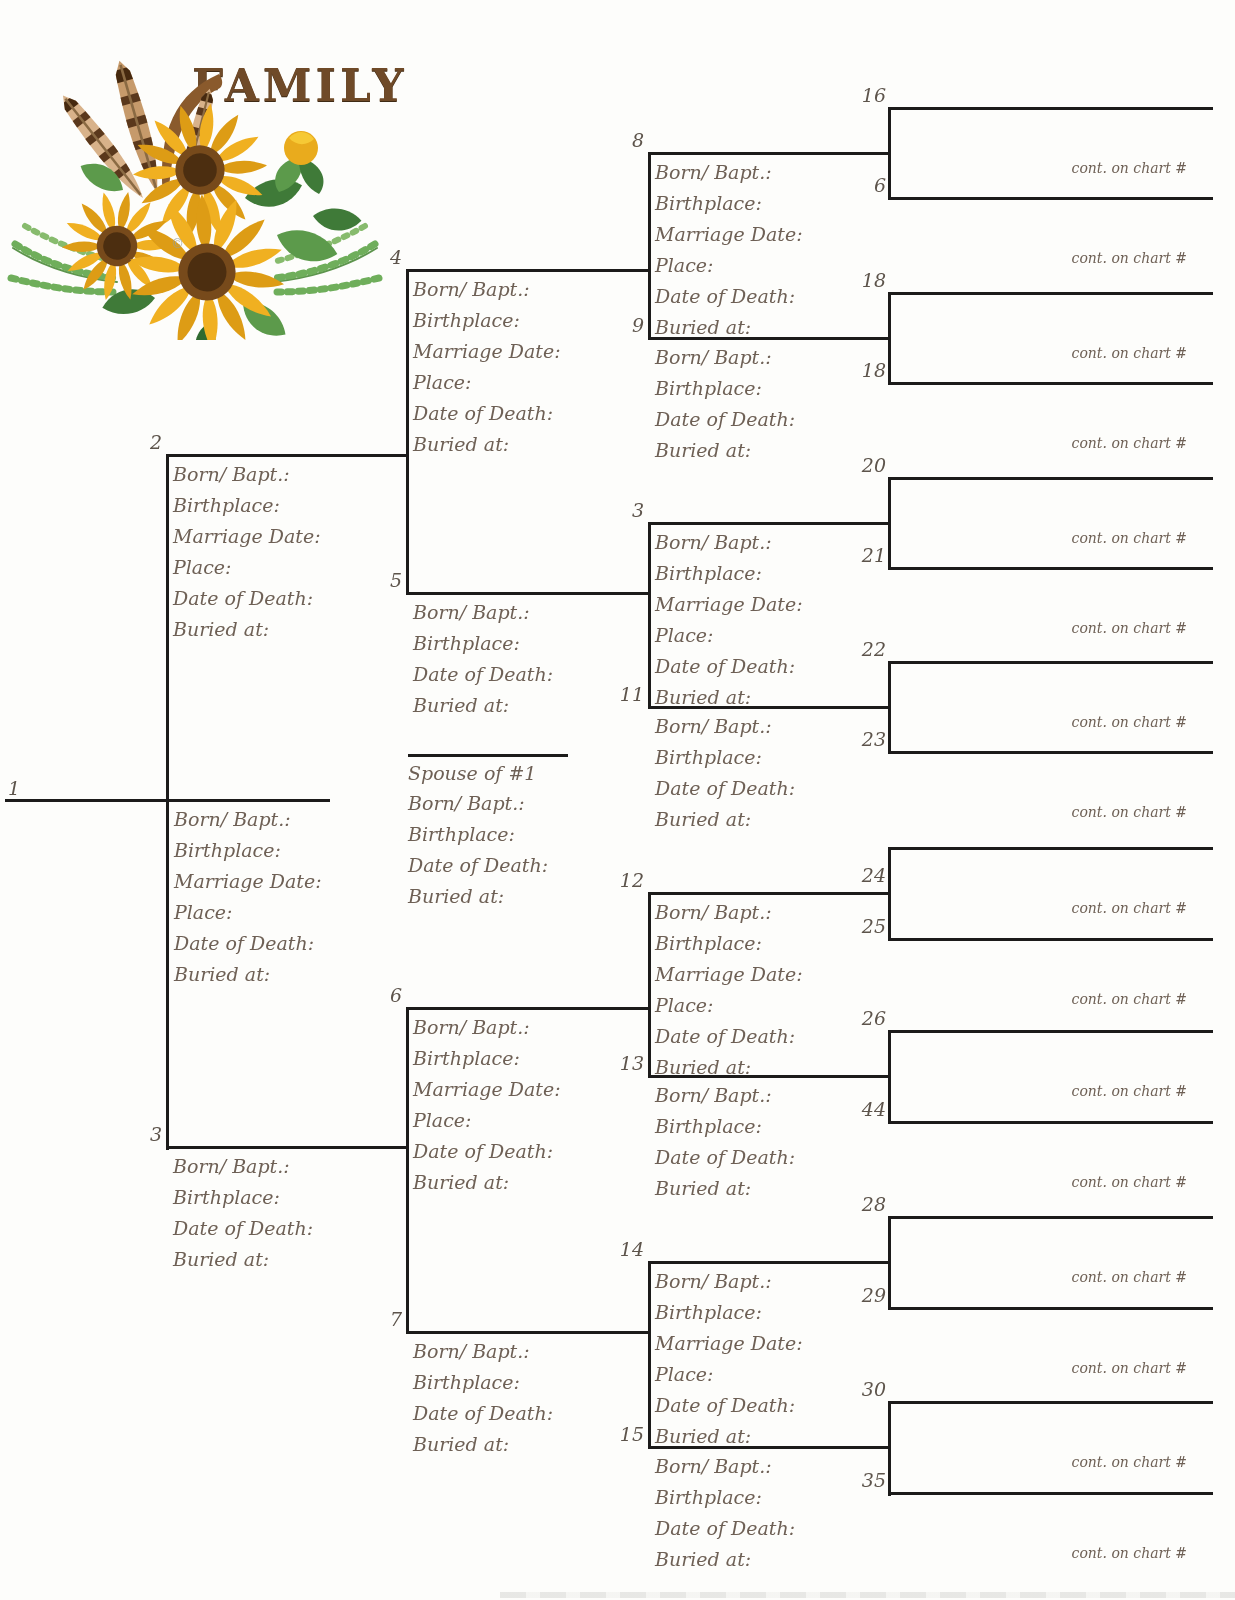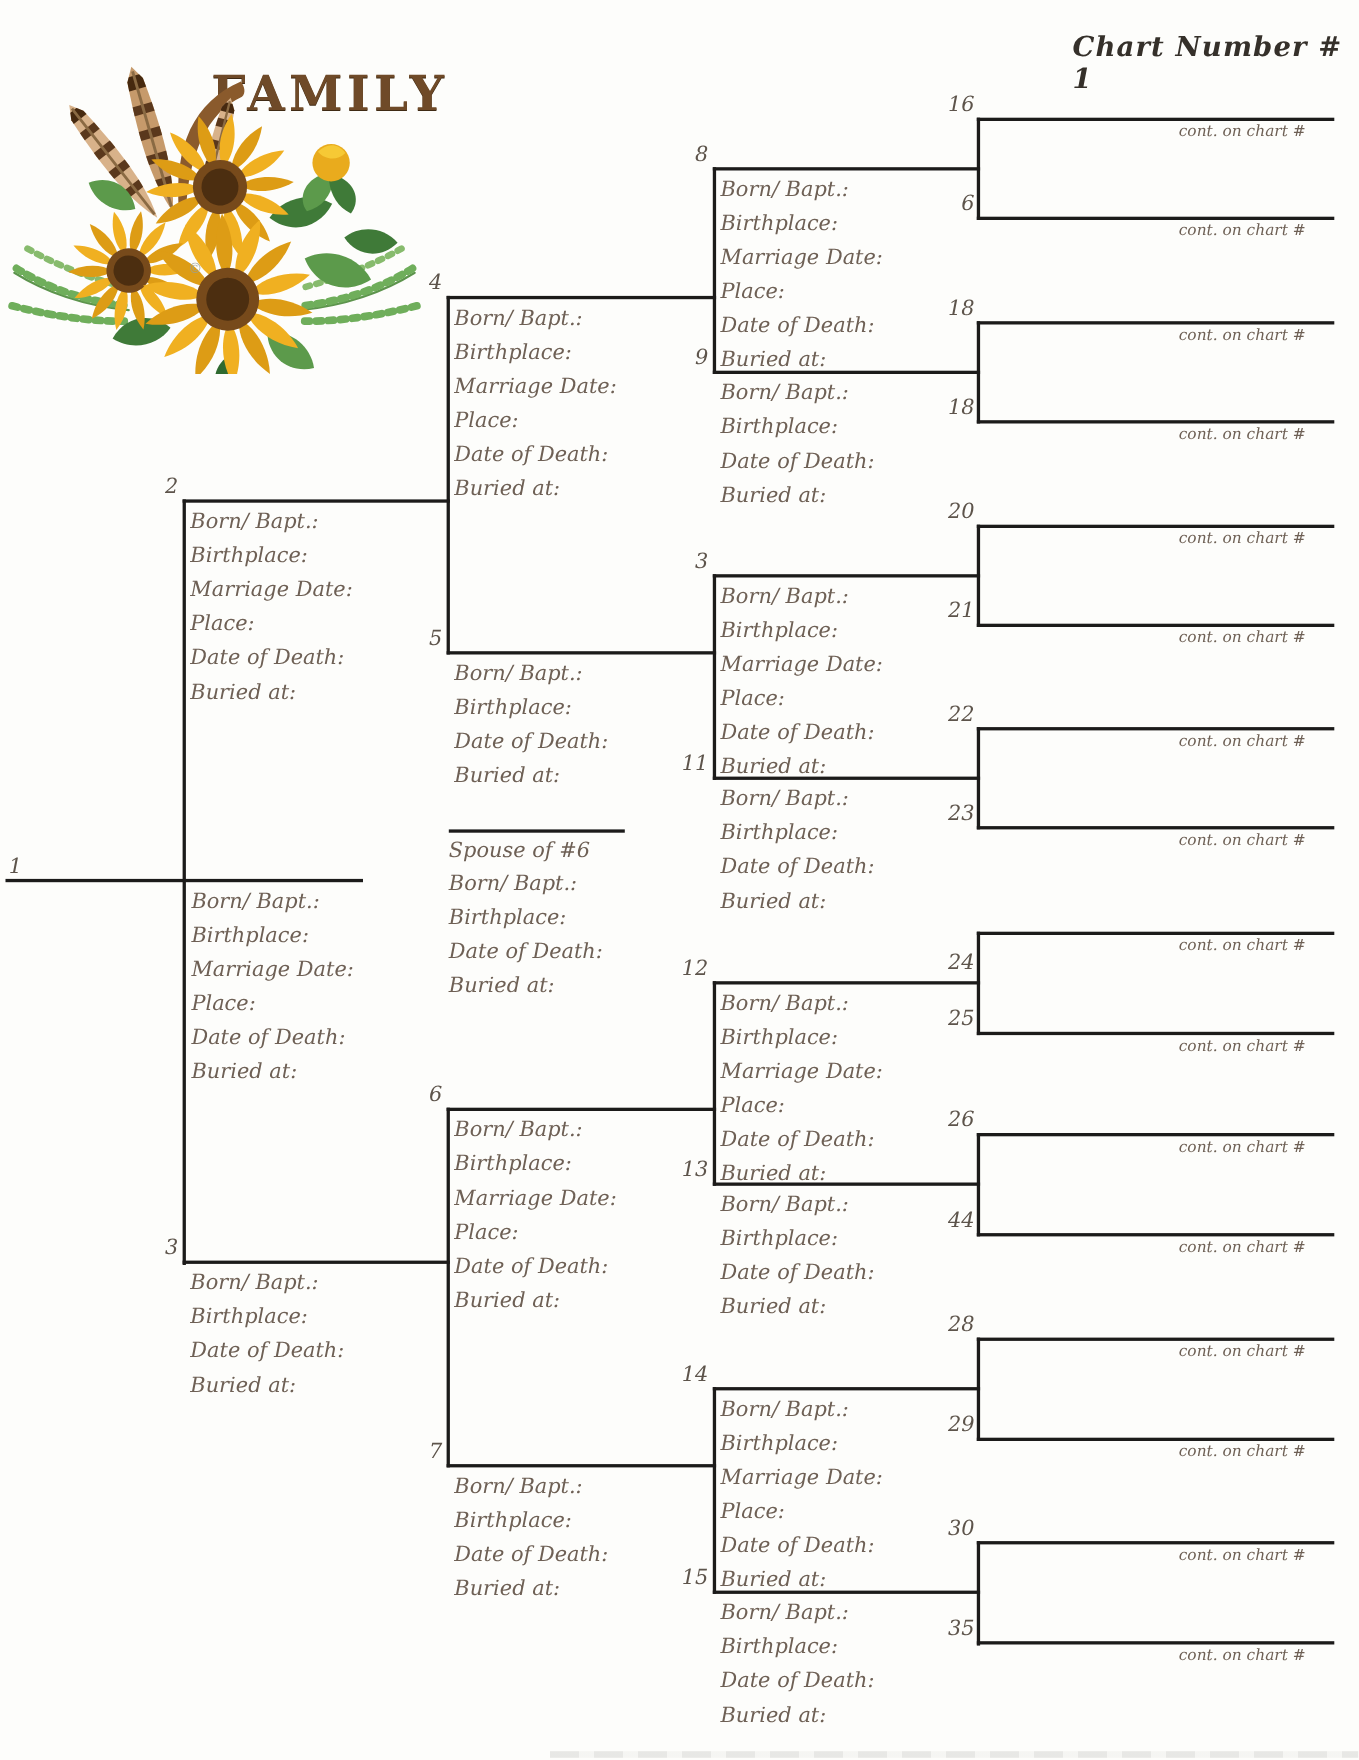--- a/index.html
+++ b/index.html
@@ -8,35 +8,34 @@
   .page{position:absolute;inset:0;}
   .hline{position:absolute;height:3px;background:#1c1b1a;}
   .vline{position:absolute;width:3px;background:#1c1b1a;}
   .num{position:absolute;font:italic 19px "DejaVu Serif",serif;color:#5d544b;
        width:60px;text-align:right;}
   .num.lft{text-align:left;width:30px;}
   .fields{position:absolute;font:italic 19px/31px "DejaVu Serif",serif;color:#6e6055;
           white-space:nowrap;}
   .fields .frow{height:31px;}
   .cont{position:absolute;font:italic 14px "DejaVu Serif",serif;color:#6e6055;
-        width:220px;text-align:right;}
+        width:220px;text-align:right;margin-top:48px;}
   .chart-number{position:absolute;left:975px;top:28px;font:italic 600 25px "DejaVu Serif",serif;
         color:#35302a;letter-spacing:1px;}
   .family-title{position:absolute;left:192px;top:60px;font:bold 44px "DejaVu Serif",serif;
         color:#6f4a28;letter-spacing:4px;text-shadow:0 1px 0 #3f2a14;}
   .logo-svg{position:absolute;left:5px;top:30px;}
   .scan-bar{position:absolute;left:500px;top:1592px;width:735px;height:6px;
         background:repeating-linear-gradient(90deg,#d6d6d3 0 26px,#efefec 26px 40px);opacity:.55;}
 </style>
 </head>
 <body>
 
 <div class="page">
 
-  <div class="chart-number">Chart Number # 1</div>
   <div class="family-title">FAMILY</div>
 
   <svg class="logo-svg" width="380" height="310" viewBox="0 0 380 310">
     <defs>
       <path id="pt" d="M0,-16 C7,-26 8,-44 0,-60 C-8,-44 -7,-26 0,-16Z"></path>
       <path id="fe" d="M0,0 C9,-25 12,-60 7,-118 L0,-130 L-7,-118 C-12,-60 -9,-25 0,0Z"></path>
       <clipPath id="fec">
           <use href="#fe"></use>
         </clipPath>
       <path id="lf" d="M0,0 C14,-10 36,-8 48,8 C32,22 10,18 0,0Z"></path>
@@ -318,21 +317,21 @@
       <div class="frow">Buried at:</div>
     </div>
   <div class="fields" style="left:655px;top:1451px">
       <div class="frow">Born/ Bapt.:</div>
       <div class="frow">Birthplace:</div>
       <div class="frow">Date of Death:</div>
       <div class="frow">Buried at:</div>
     </div>
 
   <div class="fields" style="left:408px;top:758px;line-height:30px">
-    <div class="frow" style="height:30px">Spouse of #6</div>
+    <div class="frow" style="height:30px">Spouse of #1</div>
   </div>
   <div class="fields" style="left:408px;top:788px;line-height:30px">
       <div class="frow">Born/ Bapt.:</div>
       <div class="frow">Birthplace:</div>
       <div class="frow">Date of Death:</div>
       <div class="frow">Buried at:</div>
     </div>
 
   <div class="cont" style="right:48px;top:112px">cont. on chart #</div>
   <div class="cont" style="right:48px;top:202px">cont. on chart #</div>

